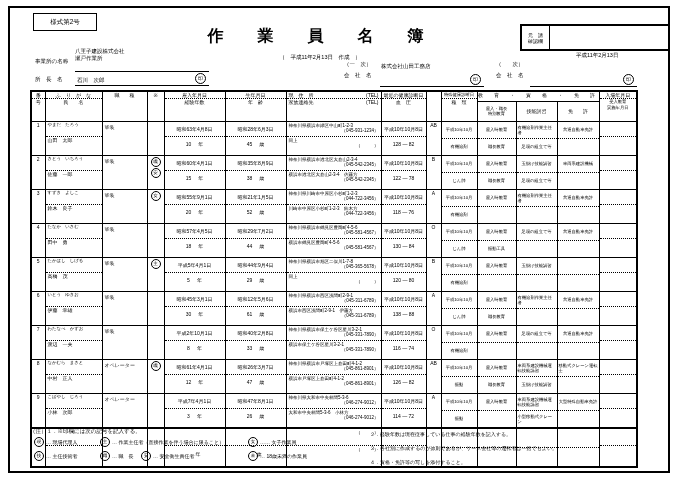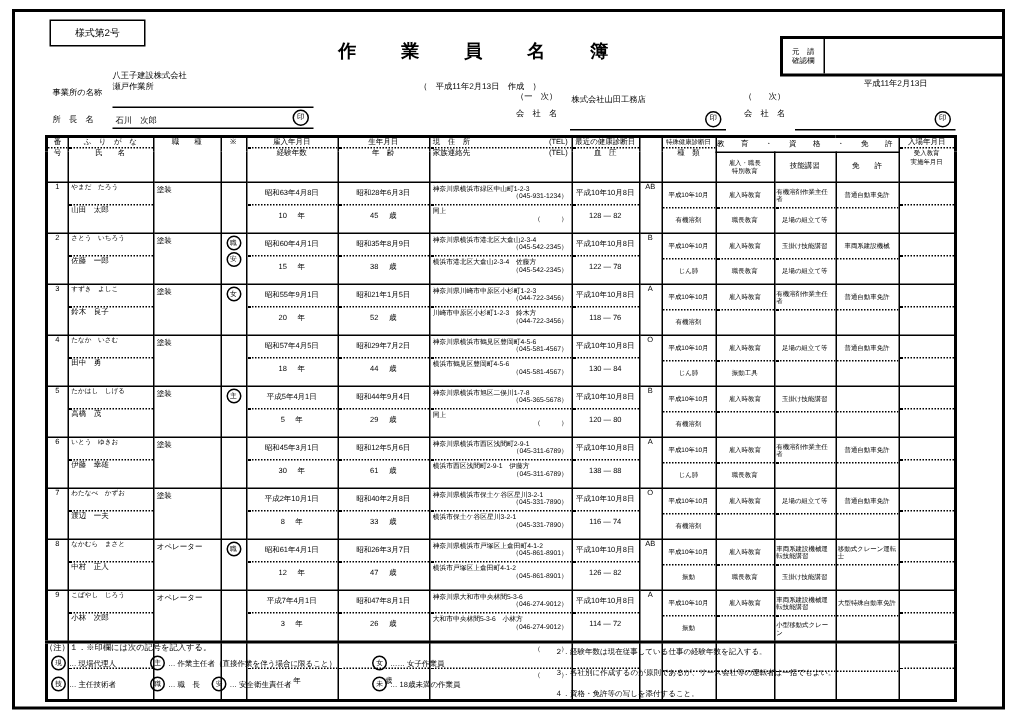--- a/index.html
+++ b/index.html
@@ -2,21 +2,21 @@
 <html><head>
 <meta charset="utf-8">
 <style>
   html,body{margin:0;padding:0}
   body{width:678px;height:479px;position:relative;background:#fff;color:#000;
        font-family:"Liberation Sans",sans-serif;overflow:hidden}
   .sheet{position:absolute;left:8px;top:6px;width:658px;height:463px;border:2px solid #000}
   .abs{position:absolute}
   .formno{left:33px;top:13px;width:62px;height:16px;border:1px solid #000;
           font-size:6.5px;display:flex;align-items:center;justify-content:center}
-  .title{left:320px;top:26px;transform:translateX(-50%);font-size:12px;font-weight:bold;
+  .title{left:320px;top:26px;transform:translateX(-50%);font-size:16px;font-weight:bold;
          letter-spacing:9px;white-space:nowrap}
   .subtitle{left:320px;top:54px;transform:translateX(-50%);font-size:5.5px;white-space:nowrap}
   .confirm{left:520px;top:24px;width:146px;height:23px;border:2px solid #000;display:flex}
   .confirm .clabel{width:27px;border-right:1px solid #000;font-size:5px;line-height:6px;
           display:flex;flex-direction:column;align-items:center;justify-content:center}
   .confirm .cvalue{flex:1}
   .dateright{left:576px;top:52px;font-size:5.5px}
   .lbl{font-size:5.5px;white-space:nowrap}
   .vline{border-bottom:1px solid #000;font-size:5.5px}
   #office-name-line{left:75px;top:48px;width:134px;height:23px;line-height:7px}

